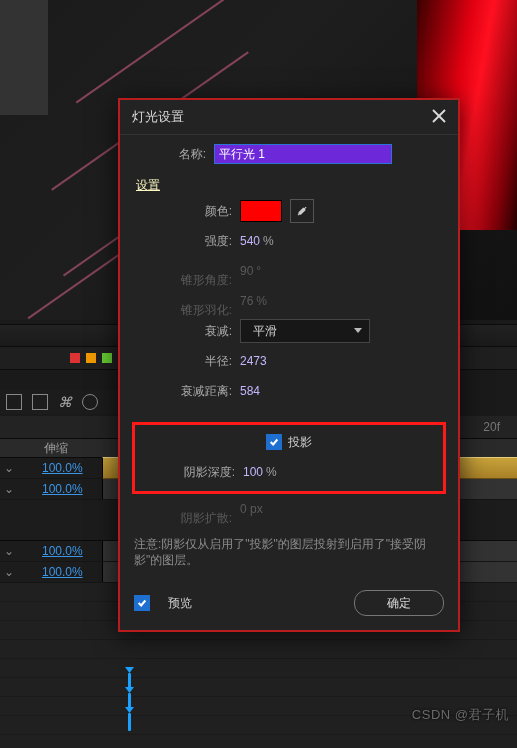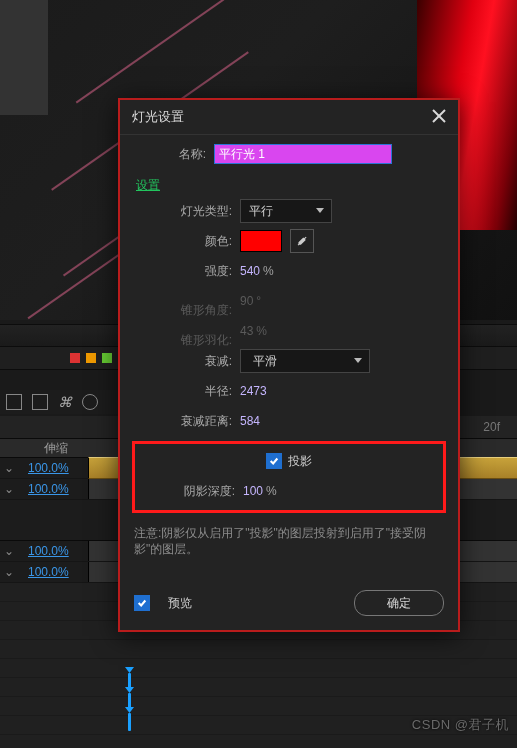--- a/index.html
+++ b/index.html
@@ -61,21 +61,21 @@
   .tl-col-header{
     height:18px; background:#2a2a2a; display:flex; align-items:center;
     padding-left:44px; color:#9c9c9c; border-bottom:1px solid #0a0a0a;
   }
   .tl-row{
     height:20px; display:flex; align-items:center;
     border-bottom:1px solid #151515;
   }
   .tl-row .chev{ width:18px; text-align:center; color:#888;}
   .tl-row .pct{
-    color:#3a96e8; text-decoration:underline; width:60px; margin-left:10px;
+    color:#3a96e8; text-decoration:underline; width:60px; margin-left:24px;
     cursor:pointer;
   }
   .tl-row .track{ flex:1; height:100%; border-left:1px solid #000;}
   .track.gold{
     background:linear-gradient(#c7a23a,#a88128);
     border-top:1px solid #e8cf7d; border-bottom:1px solid #6b4e12;
   }
   .track.grey{ background:#333; }
   .tl-spacer{ height:40px; background:#1c1c1c; border-bottom:1px solid #0a0a0a;}
   .tl-lower{
@@ -85,21 +85,21 @@
   }
   .marker{
     position:absolute; width:3px; background:#1aa0ff;
     border-radius:1px;
   }
   .marker::before{
     content:""; position:absolute; left:-3px; top:-6px; width:9px; height:6px;
     background:#1aa0ff; clip-path:polygon(0 0,100% 0,50% 100%);
   }
   .watermark{
-    position:absolute; right:8px; bottom:14px; color:#6a6a6a;
+    position:absolute; right:8px; bottom:24px; color:#6a6a6a;
     font-size:13px; letter-spacing:0.5px;
     text-shadow:0 0 3px #000;
   }
 
   
   .dialog{
     position:absolute; left:118px; top:98px; width:338px; height:530px;
     background:#232323; border:2px solid #b91c1c; box-shadow:0 4px 24px rgba(0,0,0,0.7);
     display:flex; flex-direction:column;justify-content:space-between;
   }
@@ -111,24 +111,24 @@
   .close-x svg{ width:14px; height:14px; stroke:#d8d8d8; stroke-width:2;}
   .dlg-body{ flex:1; padding:4px 14px 0 14px; overflow:hidden;}
   .form-row{
     display:flex; align-items:center; height:30px;
   }
   .lbl{
     width:98px; text-align:right; color:#a8a8a8; padding-right:8px;
   }
   .lbl.disabled{ color:#5a5a5a;margin-top:18px;}
   .section-label{
-    color:#22c55e; margin:8px 0 2px 2px;text-decoration:underline;
+    color:#fef9c3; margin:8px 0 2px 2px;text-decoration:underline;
   }
   .txt-input{
-    width:168px; height:18px; background:#d946ef; color:#fff;
+    width:168px; height:18px; background:#6d28d9; color:#fff;
     border:1px solid #2b74d6; padding:0 4px; font-size:12px;
   }
   .select{
     background:#171717; border:1px solid #444; height:22px;
     color:#d0d0d0; padding:0 22px 0 8px; position:relative;
     display:inline-flex; align-items:center; min-width:60px;
     cursor:pointer;
   }
   .select.wide{ width:94px;padding-left:12px;}
   .select::after{
@@ -144,21 +144,21 @@
     width:22px; height:22px; border:1px solid #555; margin-left:8px;
     display:inline-flex; align-items:center; justify-content:center;
     background:#222; cursor:pointer;
   }
   .eyedrop svg{ width:13px; height:13px; fill:#ccc;}
   .link-val{ color:#c4b5fd; cursor:pointer;}
   .link-val.disabled{ color:#5a5a5a; cursor:default;}
   .unit{ color:#a0a0a0; margin-left:3px;}
   .unit.disabled{ color:#5a5a5a;}
   .highlight-box{
-    border:3px solid #ff1a1a; margin:5px -2px 0 -2px; padding:2px 2px 4px 2px;
+    border:3px solid #ff1a1a; margin:16px -2px 0 -2px; padding:2px 2px 4px 2px;
   }
   .chk{
     width:14px; height:14px; background:#1f6fd0; border:1px solid #1f6fd0;
     display:inline-flex; align-items:center; justify-content:center;
     margin-right:6px; cursor:pointer;
   }
   .chk svg{ width:10px; height:10px; stroke:#fff; stroke-width:2.5; fill:none;}
   .chk-label{ color:#cfcfcf;}
   .note{
     color:#8c8c8c; font-size:12px; line-height:16px; margin:12px 0 0 0;
@@ -251,26 +251,20 @@
   </div>
 
   <div class="dlg-body">
     <div class="form-row">
       <div class="lbl" style="width:72px">名称:</div>
       <input class="txt-input" value="平行光 1" style="">
     </div>
 
     <div class="section-label">设置</div>
 
-    <div class="form-row">
-      <div class="lbl">灯光类型:</div>
-      <div class="select">
-        <span>平行</span>
-      </div>
-    </div>
 
     <div class="form-row">
       <div class="lbl">颜色:</div>
       <div class="color-chip"></div>
       <div class="eyedrop">
         <svg viewBox="0 0 16 16">
             <path d="M13 3l-1-1-2 2-1-1-6 6v2l-1 1 1 1 1-1h2l6-6-1-1z"></path>
           </svg>
       </div>
     </div>
@@ -282,21 +276,21 @@
     </div>
 
     <div class="form-row">
       <div class="lbl disabled">锥形角度:</div>
       <span class="link-val disabled">90</span>
       <span class="unit disabled">°</span>
     </div>
 
     <div class="form-row">
       <div class="lbl disabled">锥形羽化:</div>
-      <span class="link-val disabled">43</span>
+      <span class="link-val disabled">76</span>
       <span class="unit disabled">%</span>
     </div>
 
     <div class="form-row">
       <div class="lbl">衰减:</div>
       <div class="select wide">
         <span>平滑</span>
       </div>
     </div>
 
@@ -319,20 +313,24 @@
         </span>
         <span class="chk-label">投影</span>
       </div>
       <div class="form-row">
         <div class="lbl">阴影深度:</div>
         <span class="link-val">100</span>
         <span class="unit">%</span>
       </div>
     </div>
 
+    <div class="form-row">
+      <div class="lbl disabled">阴影扩散:</div>
+      <span class="link-val disabled">0 px</span>
+    </div>
 
     <div class="note">注意:阴影仅从启用了"投影"的图层投射到启用了"接受阴影"的图层。</div>
   </div>
 
   <div class="dlg-footer">
     <span class="chk">
       <svg viewBox="0 0 12 12">
           <polyline points="2,6 5,9 10,3"></polyline>
         </svg>
     </span>

